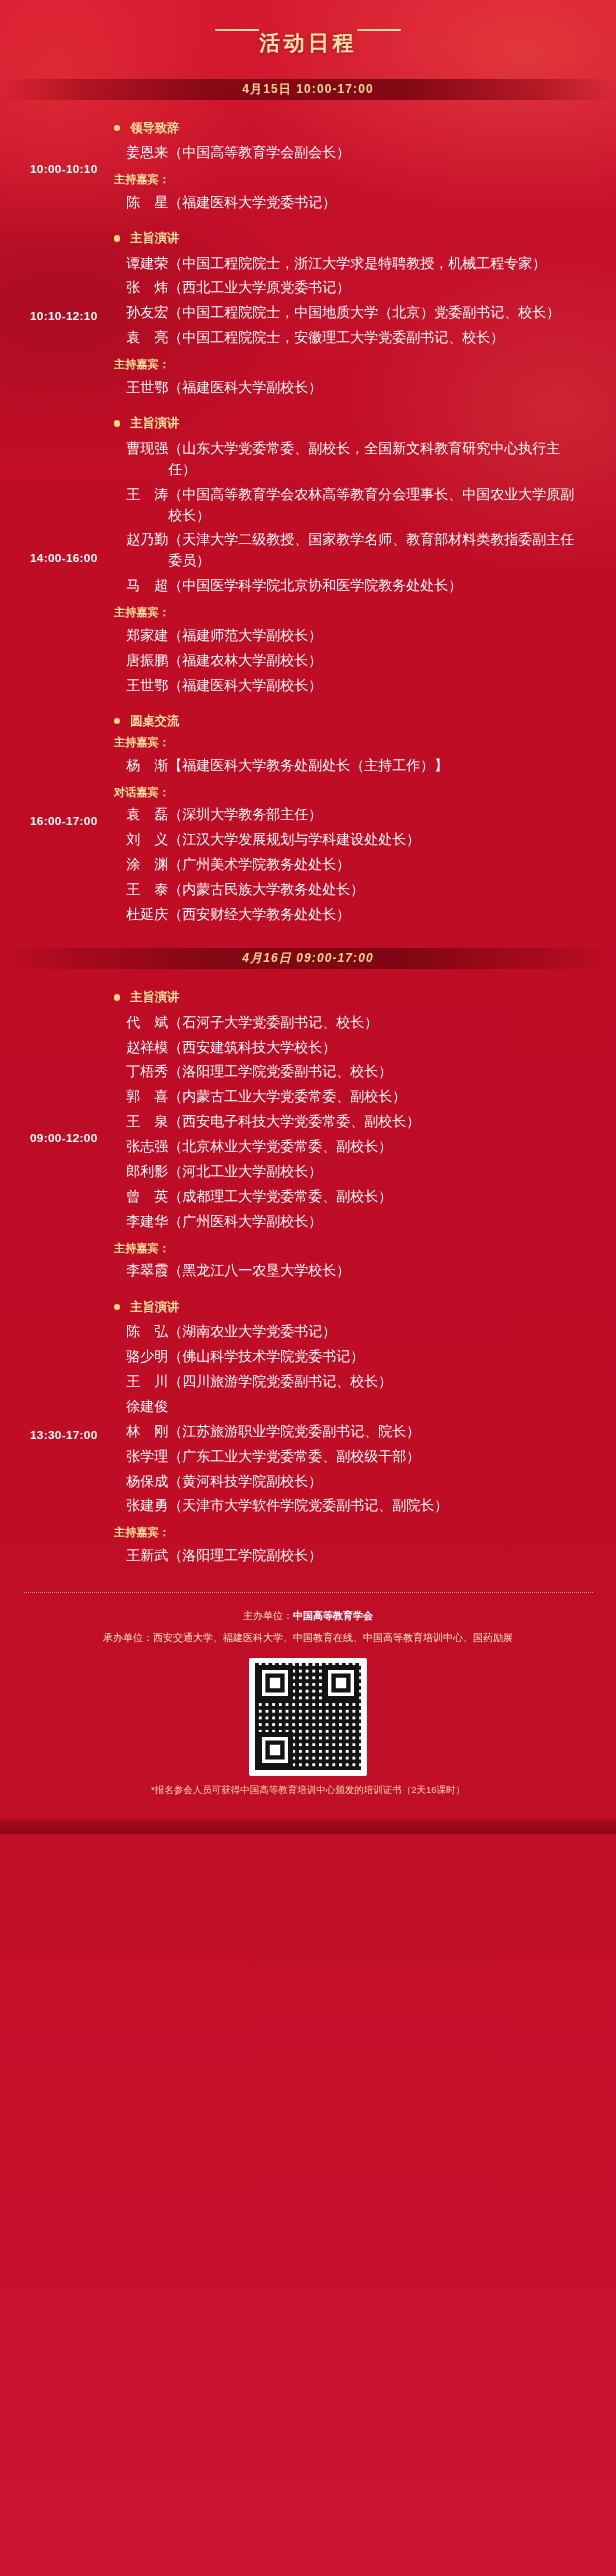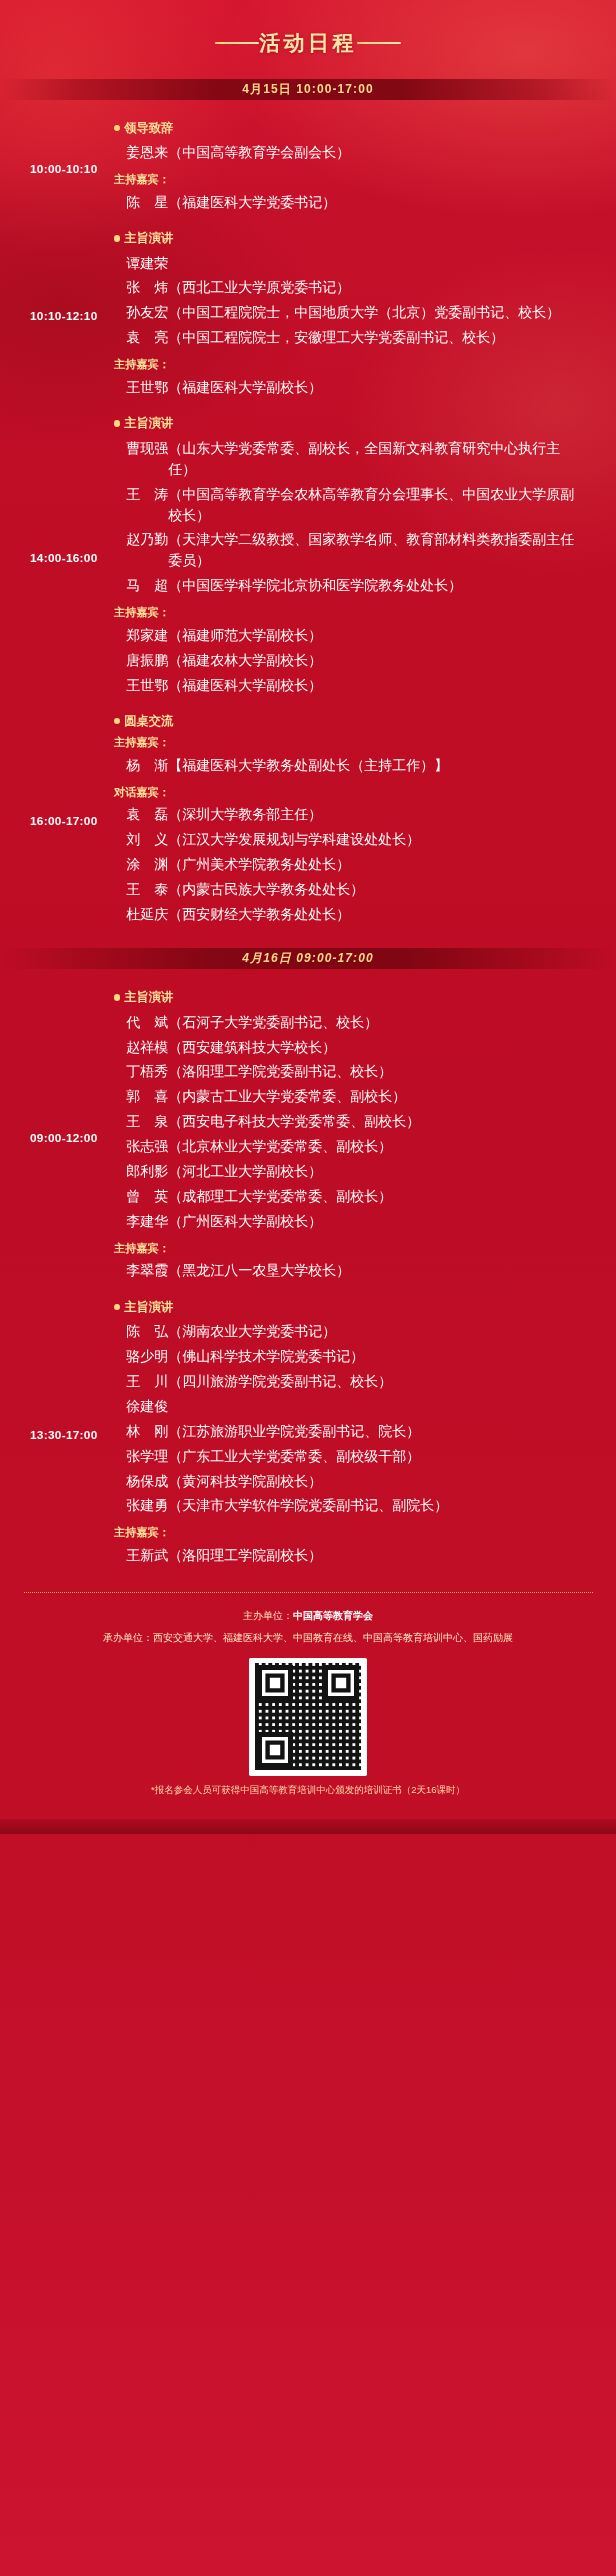--- a/index.html
+++ b/index.html
@@ -31,21 +31,21 @@
     pointer-events:none;
   }
   .inner{position:relative;z-index:2;}
 
   
   .header{
     text-align:center;
     padding:29px 0 17px 0;
   }
   .header-line{
-    display:flex;align-items:center;justify-content:center;
+    display:flex;align-items:flex-start;justify-content:center;
   }
   .rule{
     width:44px;height:2.2px;border-radius:1.1px;
     background:linear-gradient(90deg,#f4d07a,#ffe9b0);
   }
   .header-title{
     font-size:21px;font-weight:bold;letter-spacing:3.4px;
     color:#ffe6a8;
     text-shadow:0 1.1px 3.4px rgba(120,0,10,0.5);
   }
@@ -86,21 +86,21 @@
     width:84px;
     flex:0 0 84px;
     font-size:11.8px;
     font-weight:bold;
     color:#ffffff;
     padding-top:1.1px;
     letter-spacing:0.3px;
   }
   .body-col{flex:1;min-width:0;}
   .session-title{
-    display:flex;align-items:center;gap:4px;
+    display:flex;align-items:center;gap:10px;
     font-size:12.3px;font-weight:bold;color:#ffe19a;
     margin:0 0 5.6px 0;
   }
   .dot{
     width:6.2px;height:6.2px;border-radius:50%;
     background:#ffd880;display:inline-block;flex:0 0 6.2px;
   }
   .subhead{
     font-size:11.2px;font-weight:bold;color:#ffe19a;
     margin:9px 0 4.5px 0;
@@ -229,20 +229,21 @@
 
       <div class="session">
         <div class="time-col">10:10-12:10</div>
         <div class="body-col">
           <div class="session-title">
             <span class="dot"></span>
             <span>主旨演讲</span>
           </div>
           <div class="person">
             <span class="pname">谭建荣</span>
+            <span class="pdesc">（中国工程院院士，浙江大学求是特聘教授，机械工程专家）</span>
           </div>
           <div class="person">
             <span class="pname">张　炜</span>
             <span class="pdesc">（西北工业大学原党委书记）</span>
           </div>
           <div class="person">
             <span class="pname">孙友宏</span>
             <span class="pdesc">（中国工程院院士，中国地质大学（北京）党委副书记、校长）</span>
           </div>
           <div class="person">

